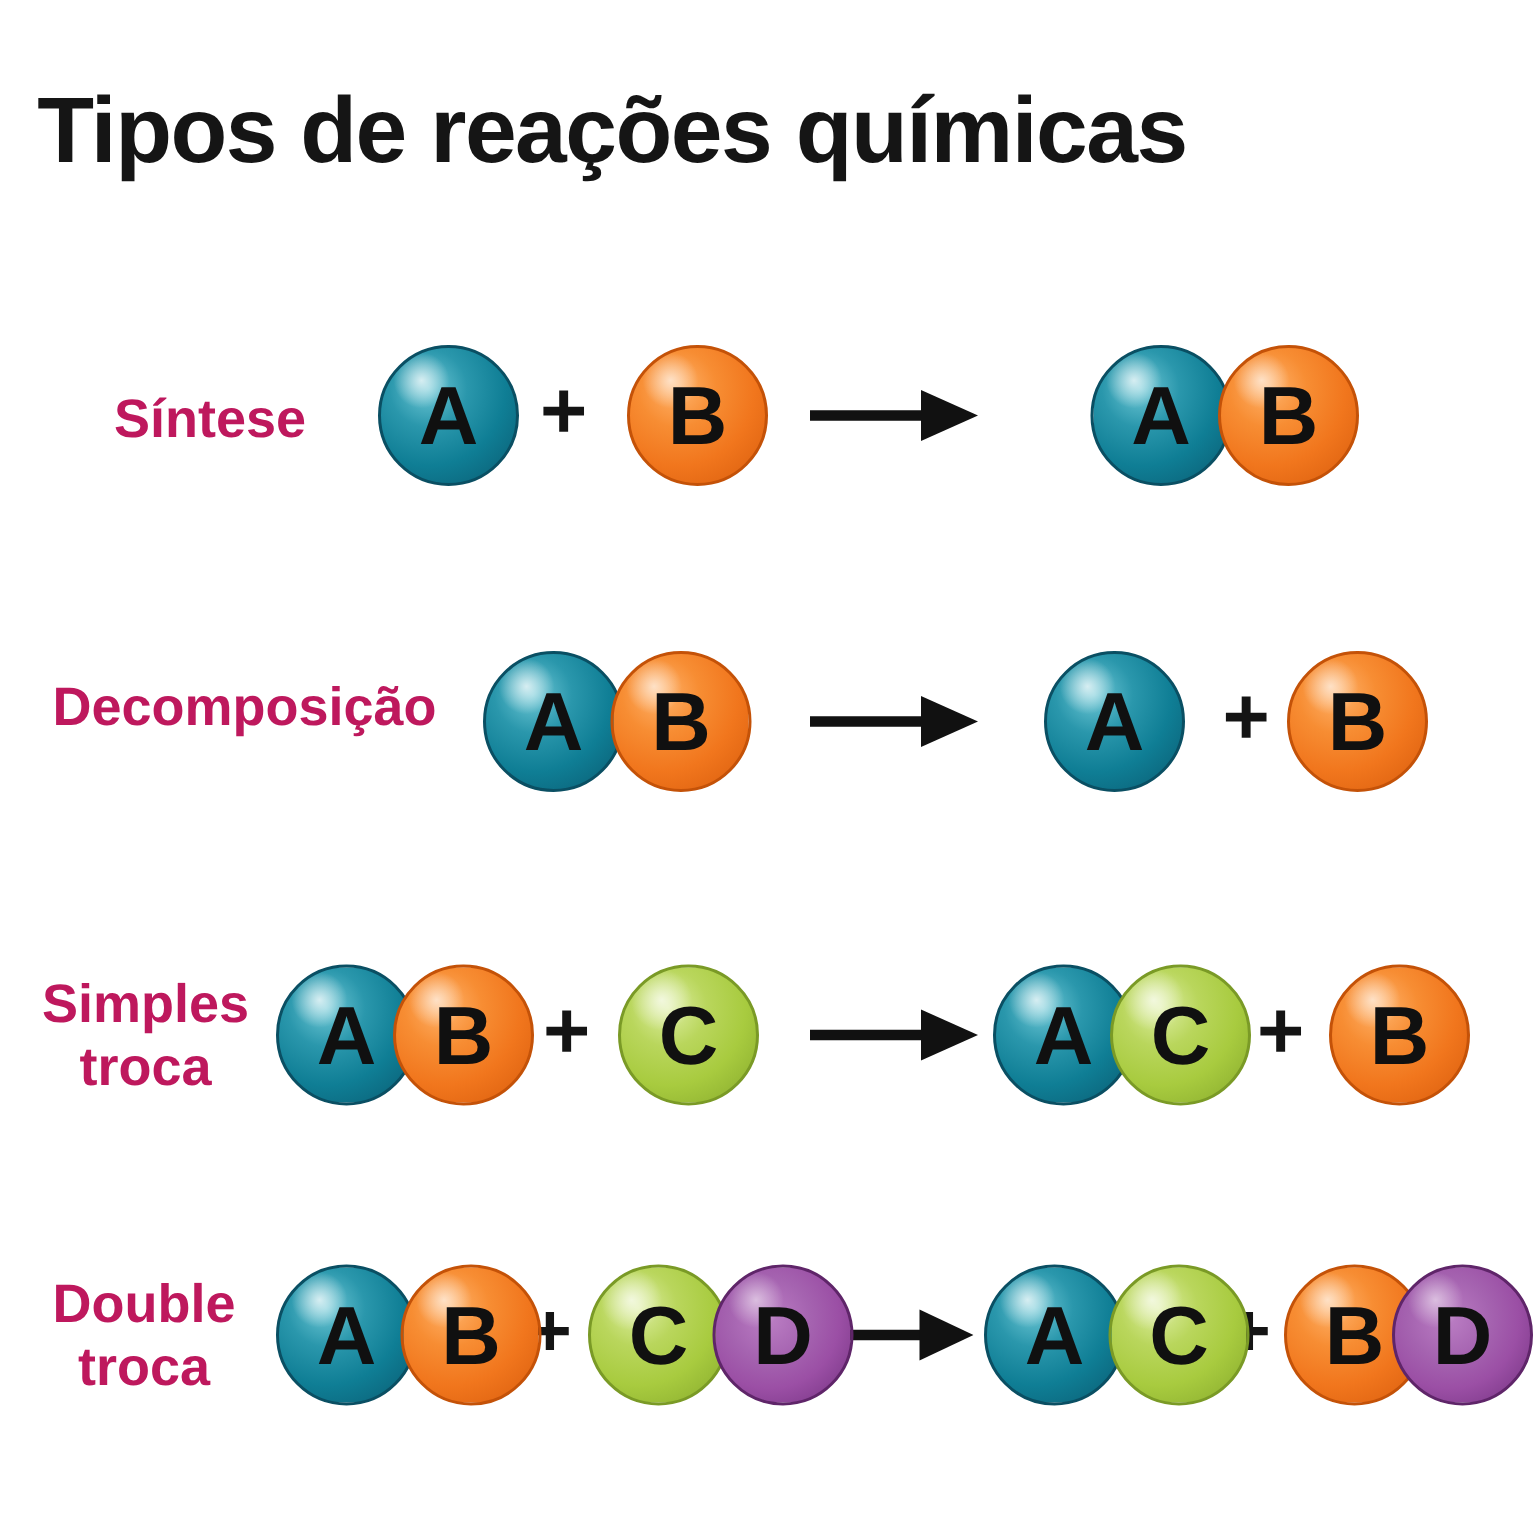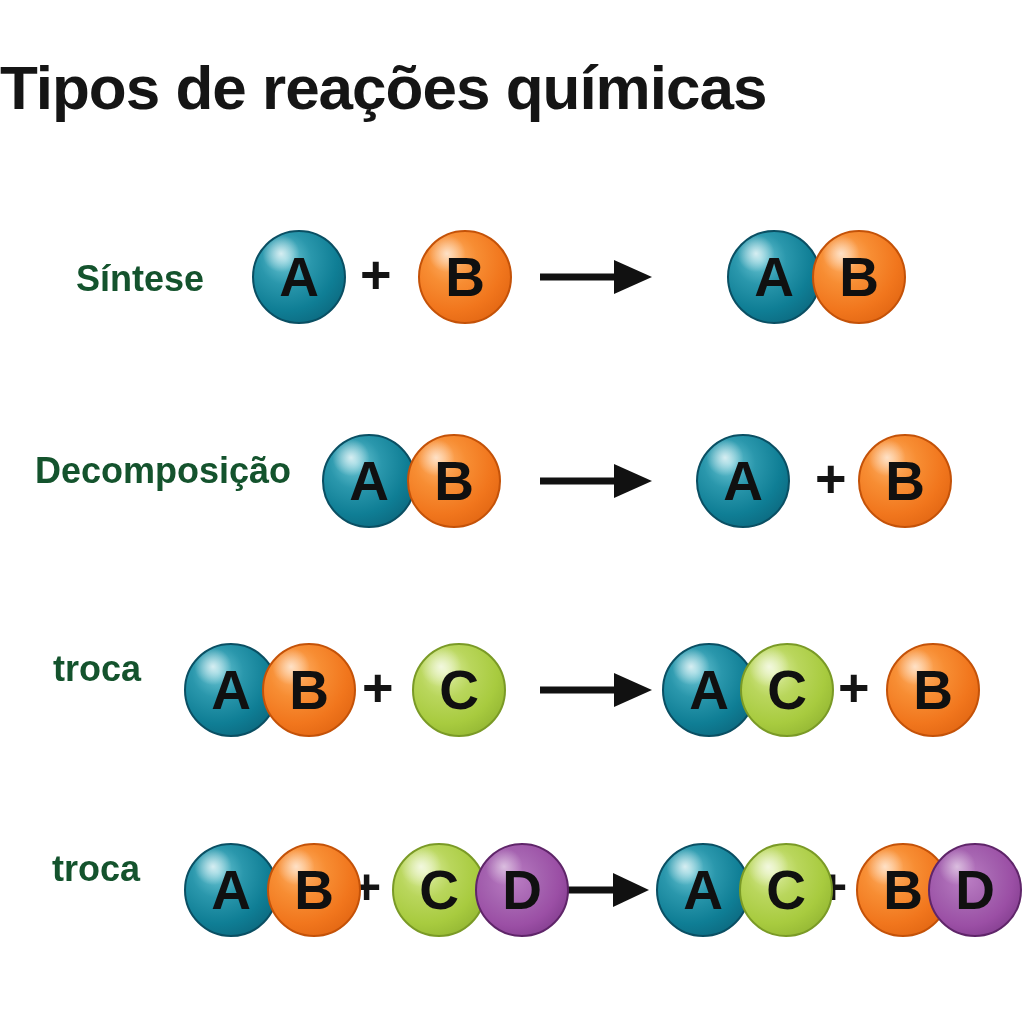--- a/index.html
+++ b/index.html
@@ -9,32 +9,33 @@
     height: 1024px;
     background: #ffffff;
     font-family: "Liberation Sans", sans-serif;
     color: #111111;
     overflow: hidden;
   }
   .title {
     position: absolute;
     left: 0; top: 52px;
     width: 816px;
+    text-align: center;
     font-size: 62px;
     font-weight: 800;
     letter-spacing: -1px;
     color: #151515;
   }
   .row-label {
     position: absolute;
     font-size: 36px;
     font-weight: 700;
     text-align: center;
     line-height: 1.18;
-    color: #14532d;
+    color: #be185d;
   }
   .ball {
     position: absolute;
     width: 94px; height: 94px;
     border-radius: 50%;
     display: flex; align-items: center; justify-content: center;
     z-index: 1;
     box-sizing: border-box;
   }
   .ball.on-top { z-index: 2; }
@@ -128,20 +129,21 @@
       <span class="ball-letter">A</span>
     </div>
     <div class="plus" style="left:815px; top:451px;">+</div>
     <div class="ball orange" style="left:858px; top:434px;">
       <span class="ball-letter">B</span>
     </div>
   </div>
 
   <div>
     <div class="row-label" style="left:12px; top:648px; width:170px;">
+      <div>Simples</div>
       <div>troca</div>
     </div>
 
     <div class="ball teal" style="left:184px; top:643px;">
       <span class="ball-letter">A</span>
     </div>
     <div class="ball orange on-top" style="left:262px; top:643px;">
       <span class="ball-letter">B</span>
     </div>
     <div class="plus" style="left:362px; top:660px;">+</div>
@@ -161,20 +163,21 @@
       <span class="ball-letter">C</span>
     </div>
     <div class="plus" style="left:838px; top:660px;">+</div>
     <div class="ball orange" style="left:886px; top:643px;">
       <span class="ball-letter">B</span>
     </div>
   </div>
 
   <div>
     <div class="row-label" style="left:16px; top:848px; width:160px;">
+      <div>Double</div>
       <div>troca</div>
     </div>
 
     <div class="ball teal" style="left:184px; top:843px;">
       <span class="ball-letter">A</span>
     </div>
     <div class="ball orange on-top" style="left:267px; top:843px;">
       <span class="ball-letter">B</span>
     </div>
     <div class="plus small" style="left:352px; top:862px;">+</div>

